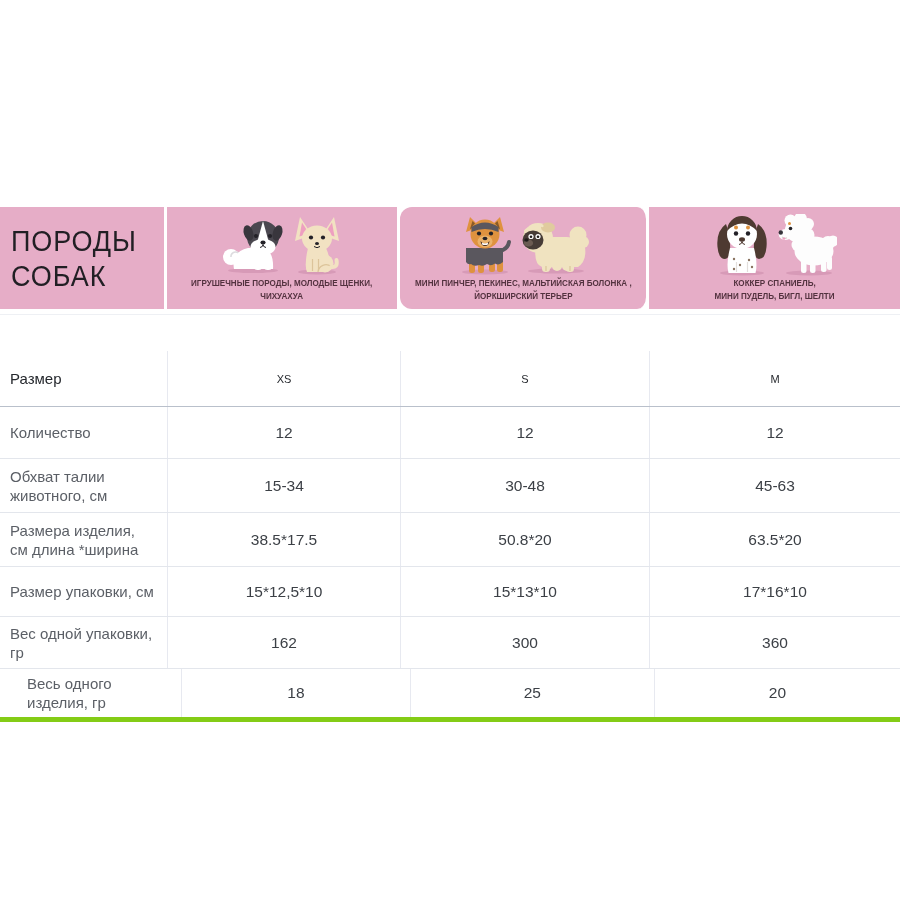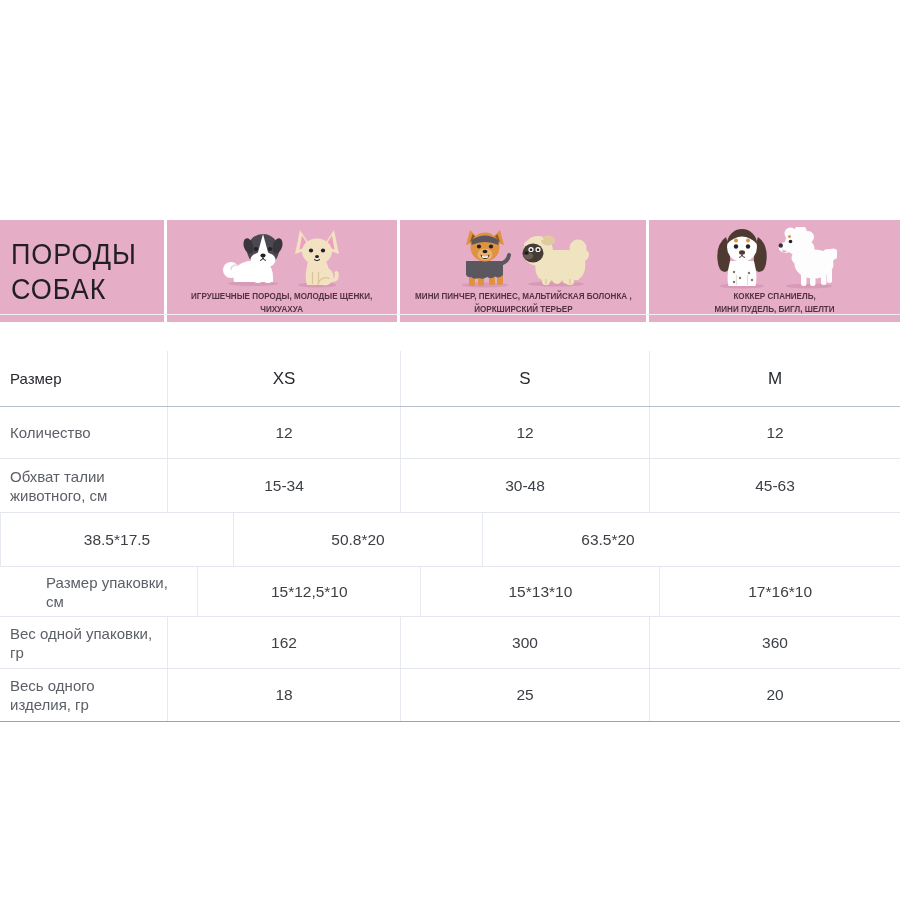--- a/index.html
+++ b/index.html
@@ -1,56 +1,56 @@
 <!DOCTYPE html>
 <html><head>
 <meta charset="utf-8">
 <style>
   html,body{margin:0;padding:0;background:#ffffff;}
   .sheet{position:relative;width:900px;height:900px;background:#ffffff;overflow:hidden;
          font-family:"Liberation Sans",sans-serif;}
 
   
-  .band{position:absolute;left:0;top:220px;width:900px;height:121px;display:flex;}
+  .band{position:absolute;left:0;top:207px;width:900px;height:121px;display:flex;}
   .hcell{background:#e6adc7;height:102px;box-sizing:border-box;}
   .hcell.gap{border-right:3px solid #ffffff;}
   .hcell-title{width:167px;display:flex;flex-direction:column;justify-content:center;
                padding-left:11px;}
   .title-line{font-size:30px;line-height:35px;color:#211f24;letter-spacing:1px;
               transform:scaleX(0.9);transform-origin:left center;white-space:nowrap;}
   .hcol{display:flex;flex-direction:column;align-items:center;justify-content:flex-end;
         padding-bottom:7px;}
   .hcol-xs{width:233px;}
-  .hcol-s{width:249px;}
+  .hcol-s{width:249px;border-radius:12px;}
   .hcol-m{width:251px;}
   .dogs{flex:1;display:flex;align-items:center;justify-content:center;gap:6px;
         padding-top:6px;}
   .caption{text-align:center;}
   .caption-line{display:block;font-size:9.5px;font-weight:bold;line-height:12.5px;
                 color:#53323f;white-space:nowrap;transform:scaleX(0.85);
                 transform-origin:center;}
 
   
   .tbody{position:absolute;left:0;top:314px;width:900px;border-top:1px solid #eef0f4;}
   .trow{display:flex;border-bottom:1px solid #e3e6ec;box-sizing:border-box;}
   .trow.size-row{border-bottom:1px solid #b9c0cb;margin-top:36px;}
-  .trow:last-child{border-bottom:1px solid #84cc16;}
+  .trow:last-child{border-bottom:5px solid #84cc16;padding-left:17px;}
   .tcell{box-sizing:border-box;display:flex;align-items:center;}
   .tcell.c0{width:167px;padding-left:10px;padding-right:12px;}
   .tcell.c1{width:233px;}
   .tcell.c2{width:249px;}
   .tcell.c3{width:251px;}
   .tcell.c1,.tcell.c2,.tcell.c3{border-left:1px solid #e7e9f0;justify-content:center;}
   .tlabel{font-size:15px;line-height:19px;color:#5b5f66;}
   .tval{font-size:15.5px;color:#3c4046;}
   .size-row .tlabel{color:#25282d;}
-  .size-row .tval{font-size:17px;color:#26292e;}
+  .size-row .tval{font-size:11px;color:#26292e;}
   
   .r0{height:56px;} .r1{height:52px;} .r2{height:54px;} .r3{height:54px;}
-  .r4{height:50px;padding-left:36px;} .r5{height:52px;} .r6{height:53px;}
+  .r4{height:50px;} .r5{height:52px;} .r6{height:53px;}
 
   .dog-svg{display:block;}
 </style>
 </head>
 <body>
 
 <div class="sheet">
 
   <div class="band">
 
@@ -224,20 +224,21 @@
     </div>
 
     <div class="trow r2">
       <div class="tcell c0 tlabel">Обхват талии животного, см</div>
       <div class="tcell c1 tval">15-34</div>
       <div class="tcell c2 tval">30-48</div>
       <div class="tcell c3 tval">45-63</div>
     </div>
 
     <div class="trow r3">
+      <div class="tcell c0 tlabel">Размера изделия, см длина *ширина</div>
       <div class="tcell c1 tval">38.5*17.5</div>
       <div class="tcell c2 tval">50.8*20</div>
       <div class="tcell c3 tval">63.5*20</div>
     </div>
 
     <div class="trow r4">
       <div class="tcell c0 tlabel">Размер упаковки, см</div>
       <div class="tcell c1 tval">15*12,5*10</div>
       <div class="tcell c2 tval">15*13*10</div>
       <div class="tcell c3 tval">17*16*10</div>

